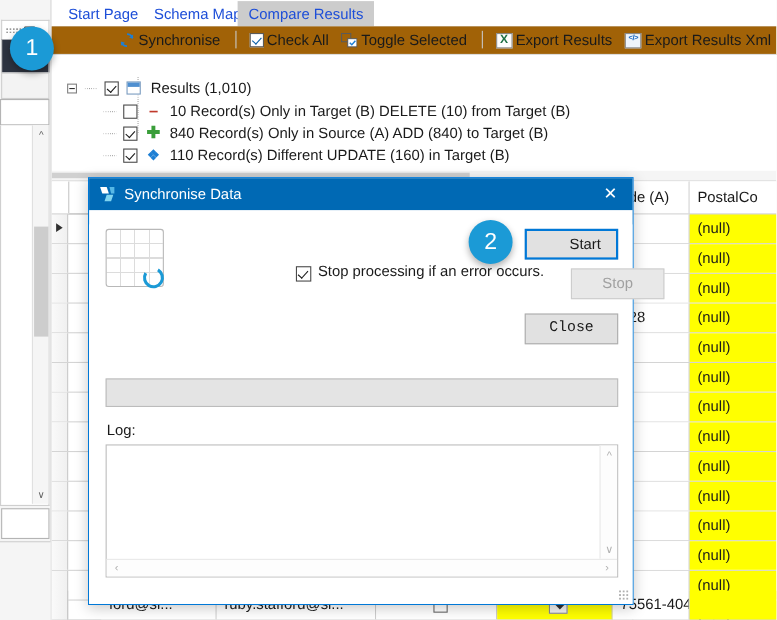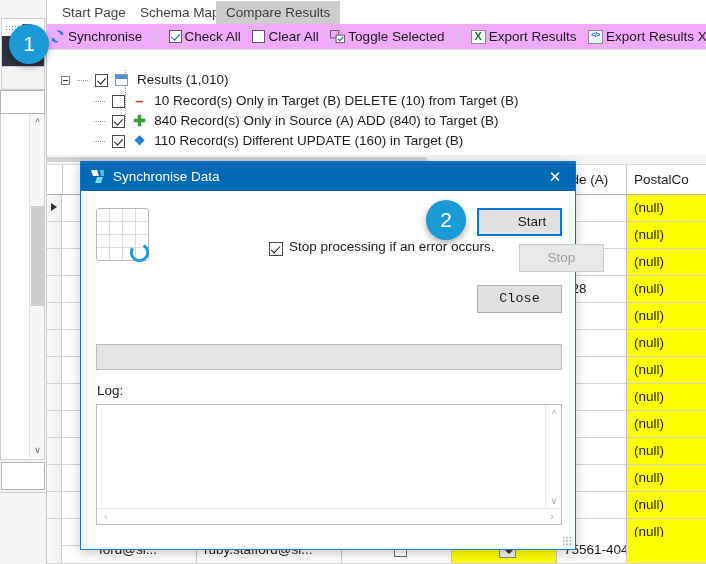--- a/index.html
+++ b/index.html
@@ -140,34 +140,34 @@
     width: 659px; height: 24px;
     background: #ffffff;
     border-bottom: 1px solid #c8c8c8;
   }
   .tab {
     position: absolute;
     top: 1px; height: 23px;
     padding: 0 10px;
     line-height: 23px;
     font-size: 13.5px;
-    color: #404040;
+    color: #1d4ed8;
     box-sizing: border-box;
     white-space: nowrap;
   }
   .tab.active {
     background: #cccccc;
   }
 
   
   .toolbar {
     position: absolute;
     left: 0; top: 24px;
     width: 659px; height: 25px;
-    background: #f0abfc;
+    background: #a16207;
     border-bottom: 1px solid #dcdcdc;
     white-space: nowrap;
     text-align: right;
   }
   .tb-item {
     display: inline-flex;
     align-items: center;
     height: 25px;
     padding: 0 5px 0 3px;
     font-size: 13.5px;
@@ -649,24 +649,20 @@
           </svg>
         </span>
         <span class="lbl">Synchronise</span>
       </div>
       <span class="tb-sep"></span>
       <div class="tb-item">
         <span class="ico-box checked"></span>
         <span class="lbl">Check All</span>
       </div>
       <div class="tb-item">
-        <span class="ico-box"></span>
-        <span class="lbl">Clear All</span>
-      </div>
-      <div class="tb-item">
         <span class="ico ico-toggle">
           <svg width="15" height="14" viewBox="0 0 16 15">
             <rect x="0.5" y="0.5" width="9" height="8" fill="none" stroke="#5a5a5a"></rect>
             <rect x="6.5" y="5.5" width="9" height="8" fill="#ffffff" stroke="#5a5a5a"></rect>
             <path d="M8.5 9.5 l2 2 l3.5 -4" fill="none" stroke="#1e7fd4" stroke-width="1.4"></path>
           </svg>
         </span>
         <span class="lbl">Toggle Selected</span>
       </div>
       <span class="tb-sep"></span>

